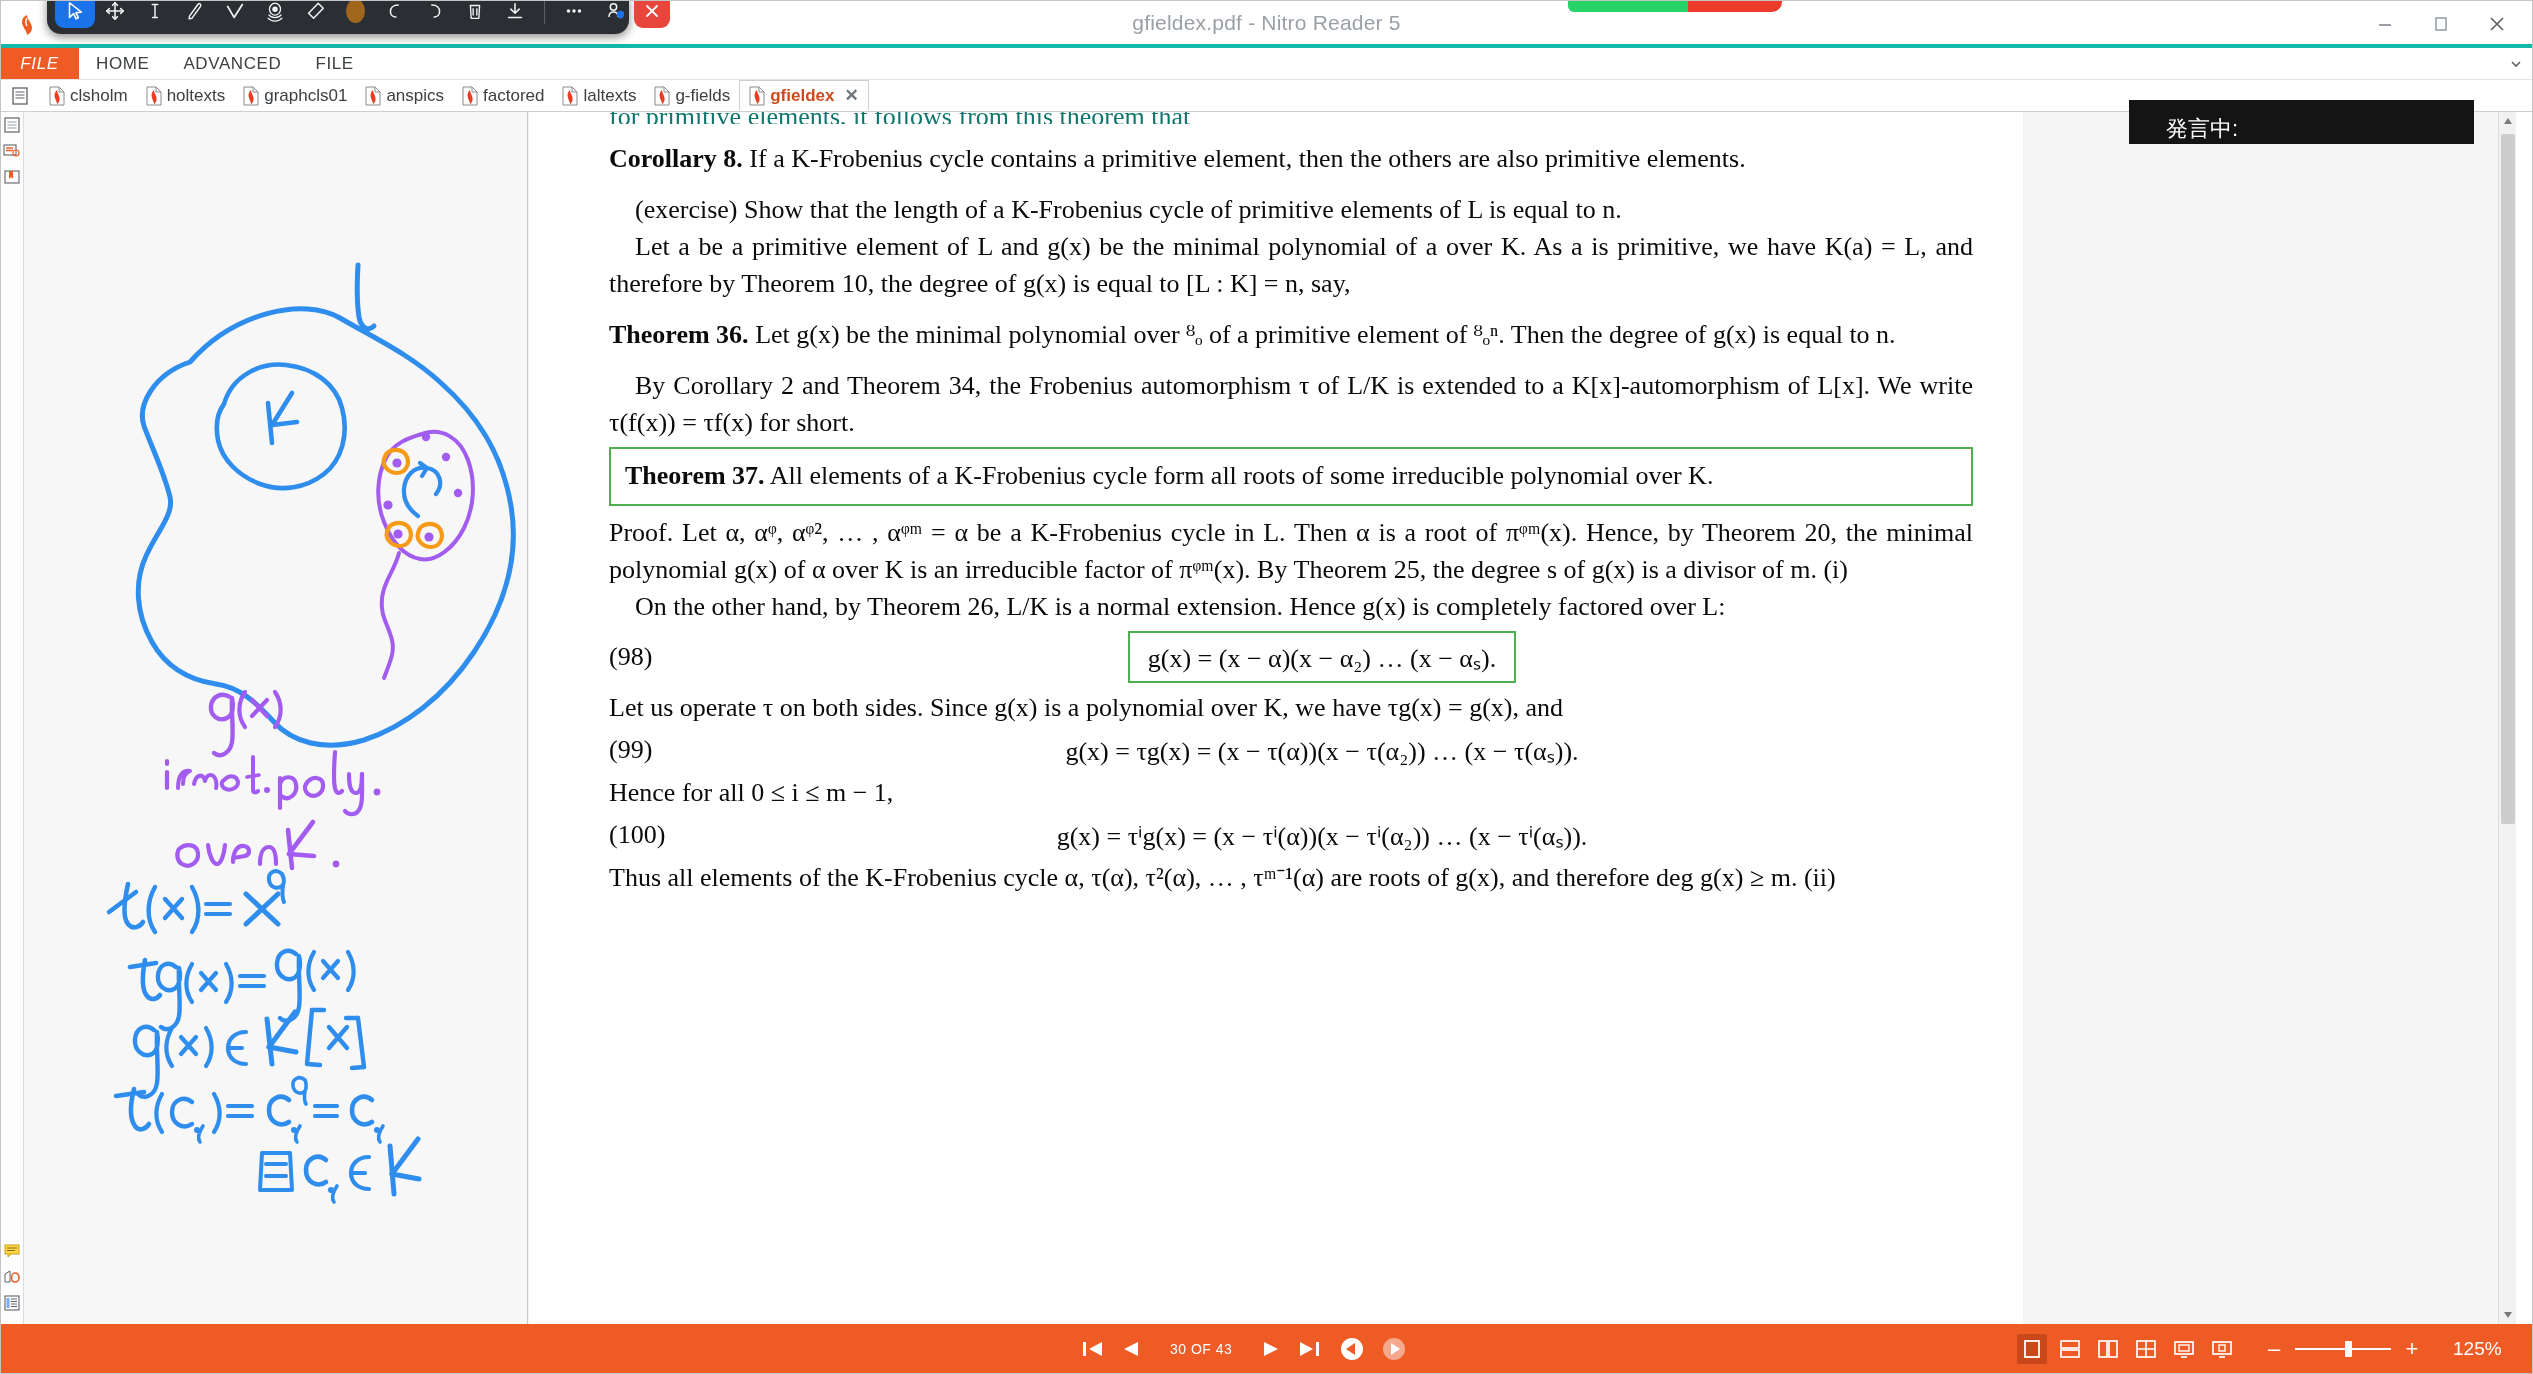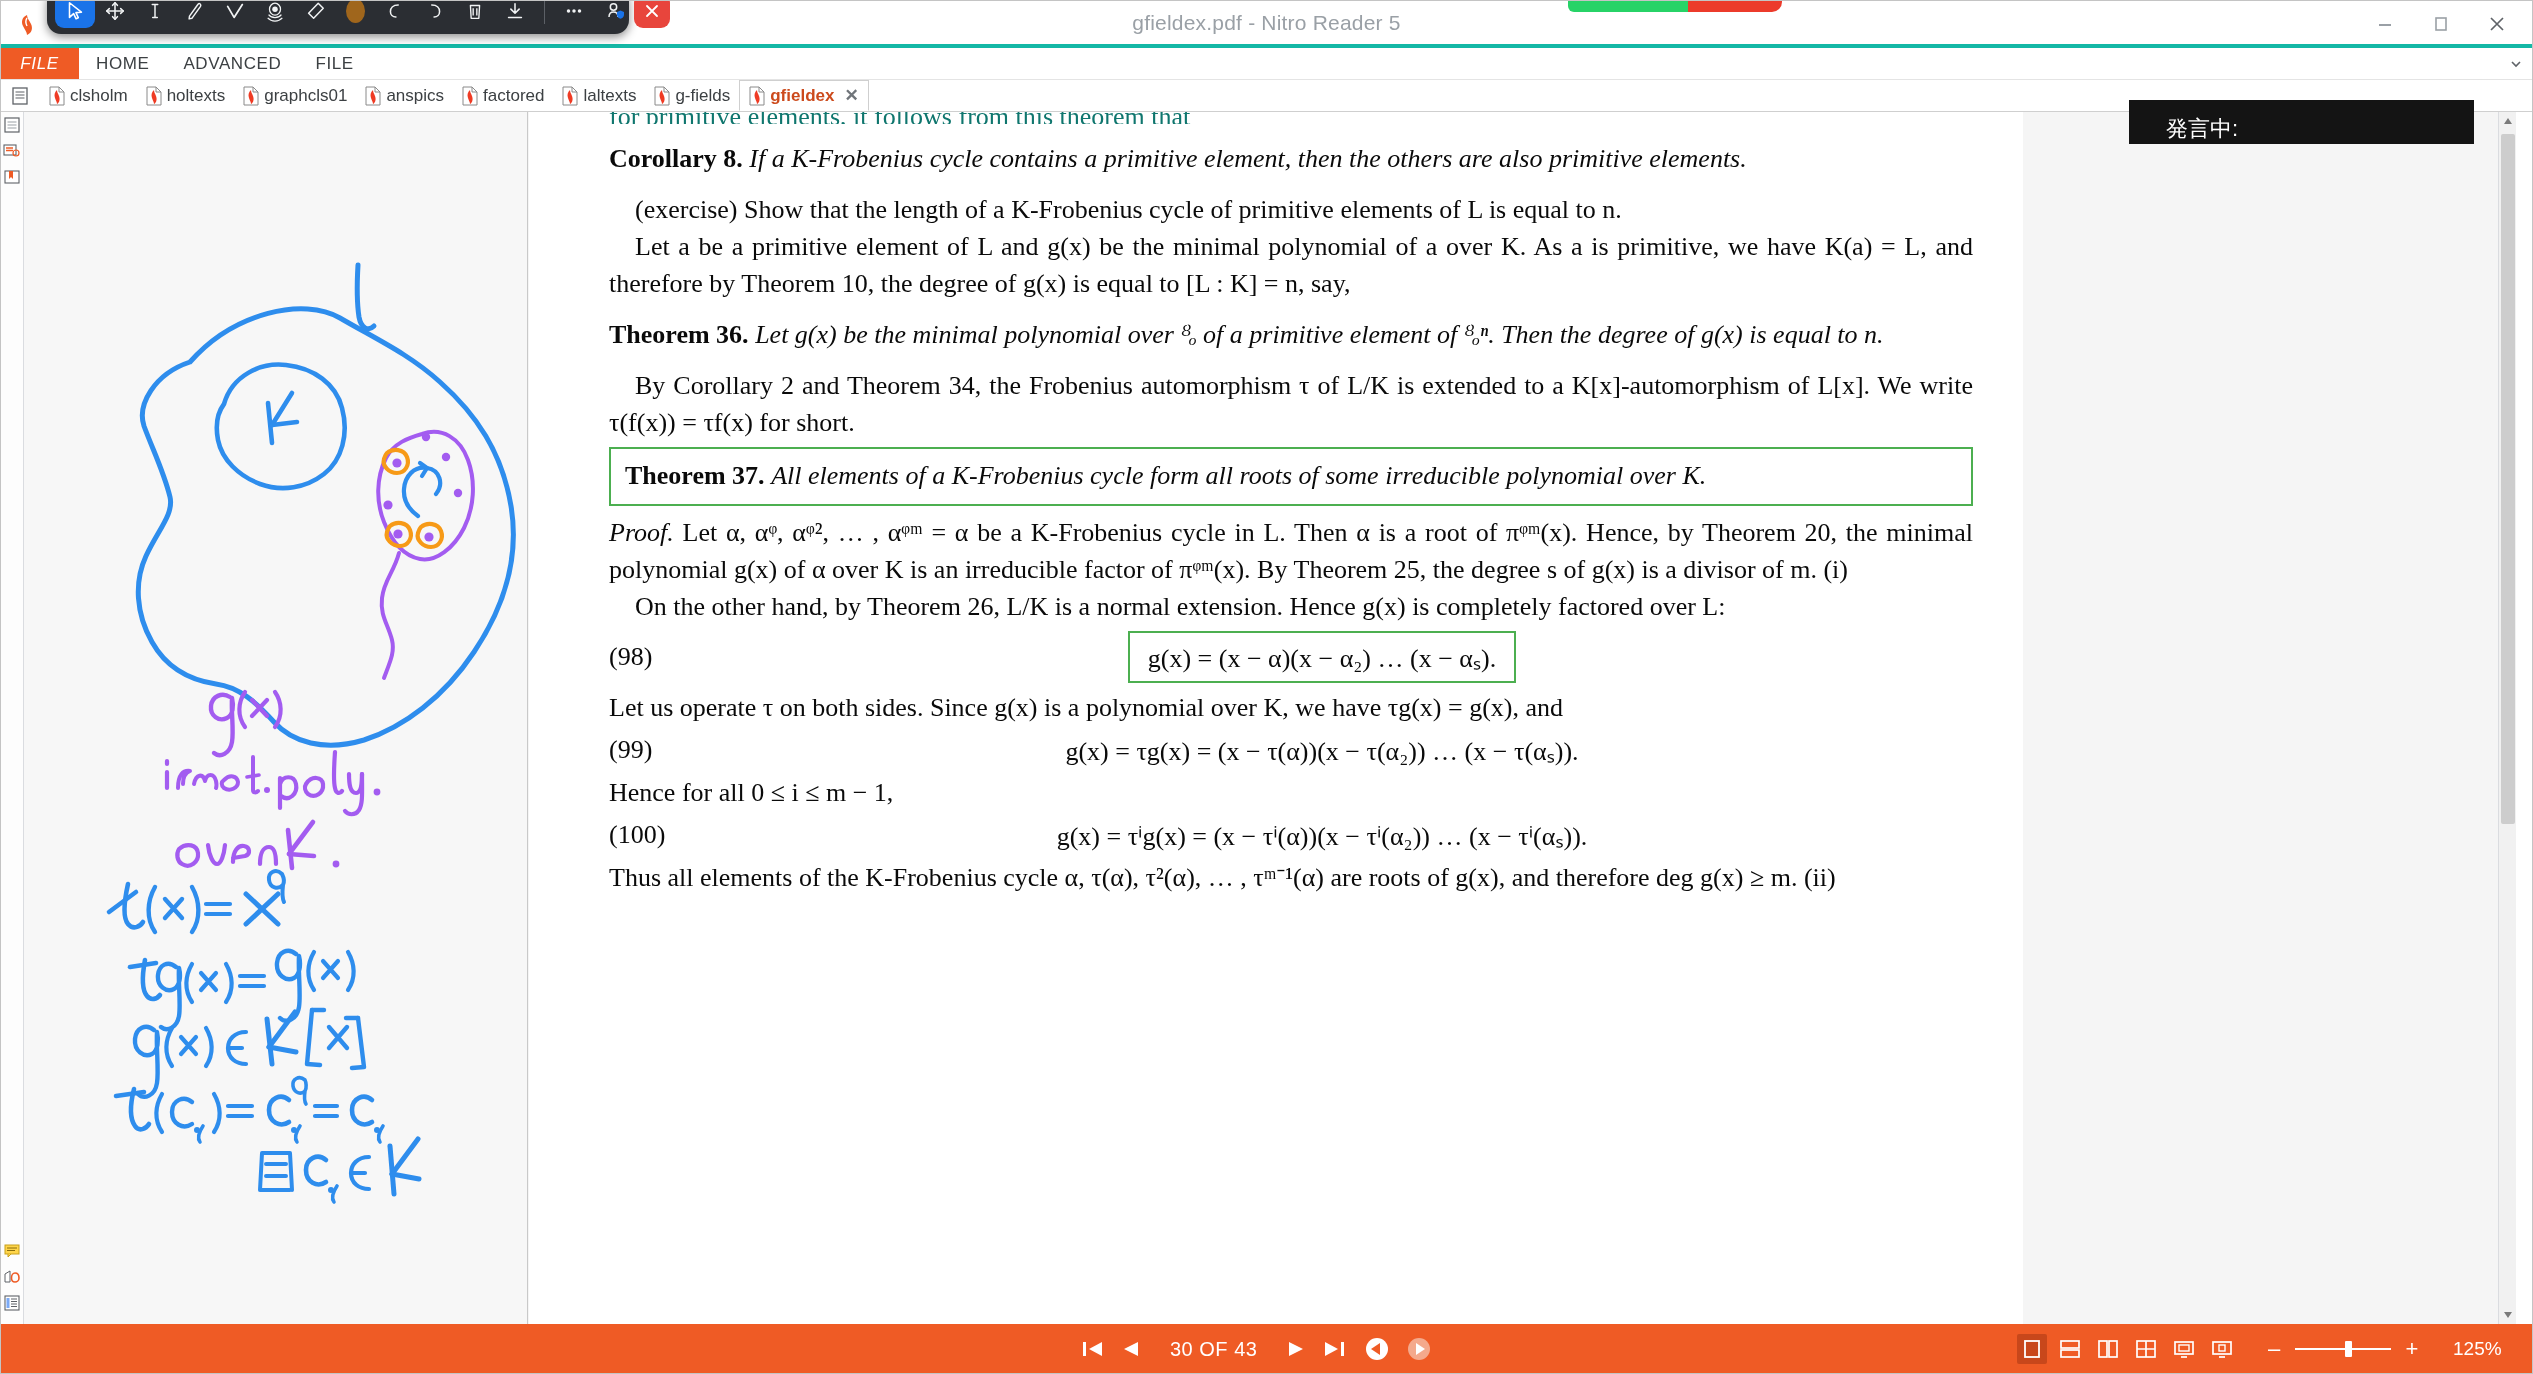--- a/index.html
+++ b/index.html
@@ -166,21 +166,21 @@
   }
   .doc-line { font-size: 26px; line-height: 37px; }
   .cut-top {
     position: absolute; left: 80px; top: -10px; width: 1330px; height: 22px;
     overflow: hidden;
   }
   .cut-top span { font-family: Liberation Serif, serif; font-size: 26px; color: #0f766e; margin-top: 14px; }
 
   .p { margin: 0 0 0 0; text-align: justify; }
   .thm-head { font-weight: bold; }
-  .it { font-style: italic; }
+  .it { }
   .gap-lg { height: 22px; }
   .gap-md { height: 14px; }
 
   .boxed-thm {
     border: 2px solid #4caf50;
     padding: 8px 12px 10px 14px;
     margin: 6px 0 8px 0;
   }
   .eqrow { display: flex; align-items: center; margin: 6px 0; }
   .eqnum { width: 62px; flex: 0 0 62px; font-size: 26px; }
@@ -221,21 +221,21 @@
 
   
   .statusbar {
     position: absolute; left: 0; bottom: 0; width: 2533px; height: 50px;
     background: #ef5b25; color: #ffffff;
     display: flex; align-items: center;
   }
   .sb-left { width: 1080px; }
   .sb-nav {
     display: flex; align-items: center; gap: 14px;
-    font-size: 20px; letter-spacing: .5px;
+    font-size: 14px; letter-spacing: .5px;
   }
   .sb-btn { display: flex; align-items: center; justify-content: center; }
   .sb-page { padding: 0 14px; white-space: nowrap; }
   .sb-right {
     position: absolute; right: 18px; top: 0; height: 50px;
     display: flex; align-items: center; gap: 0;
   }
   .view-btn {
     width: 30px; height: 30px; margin-right: 8px;
     display: flex; align-items: center; justify-content: center;

